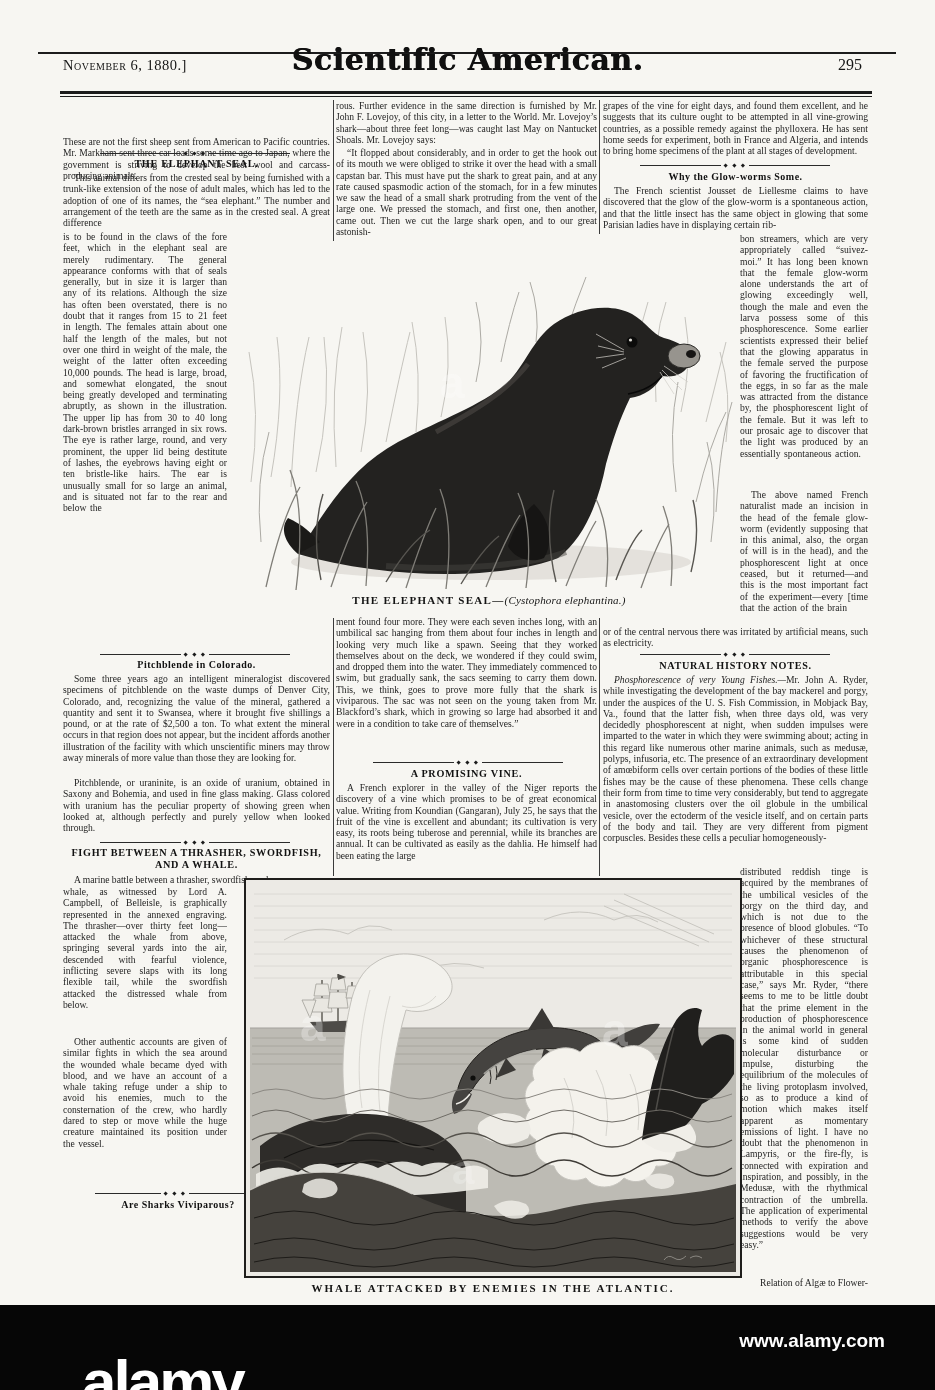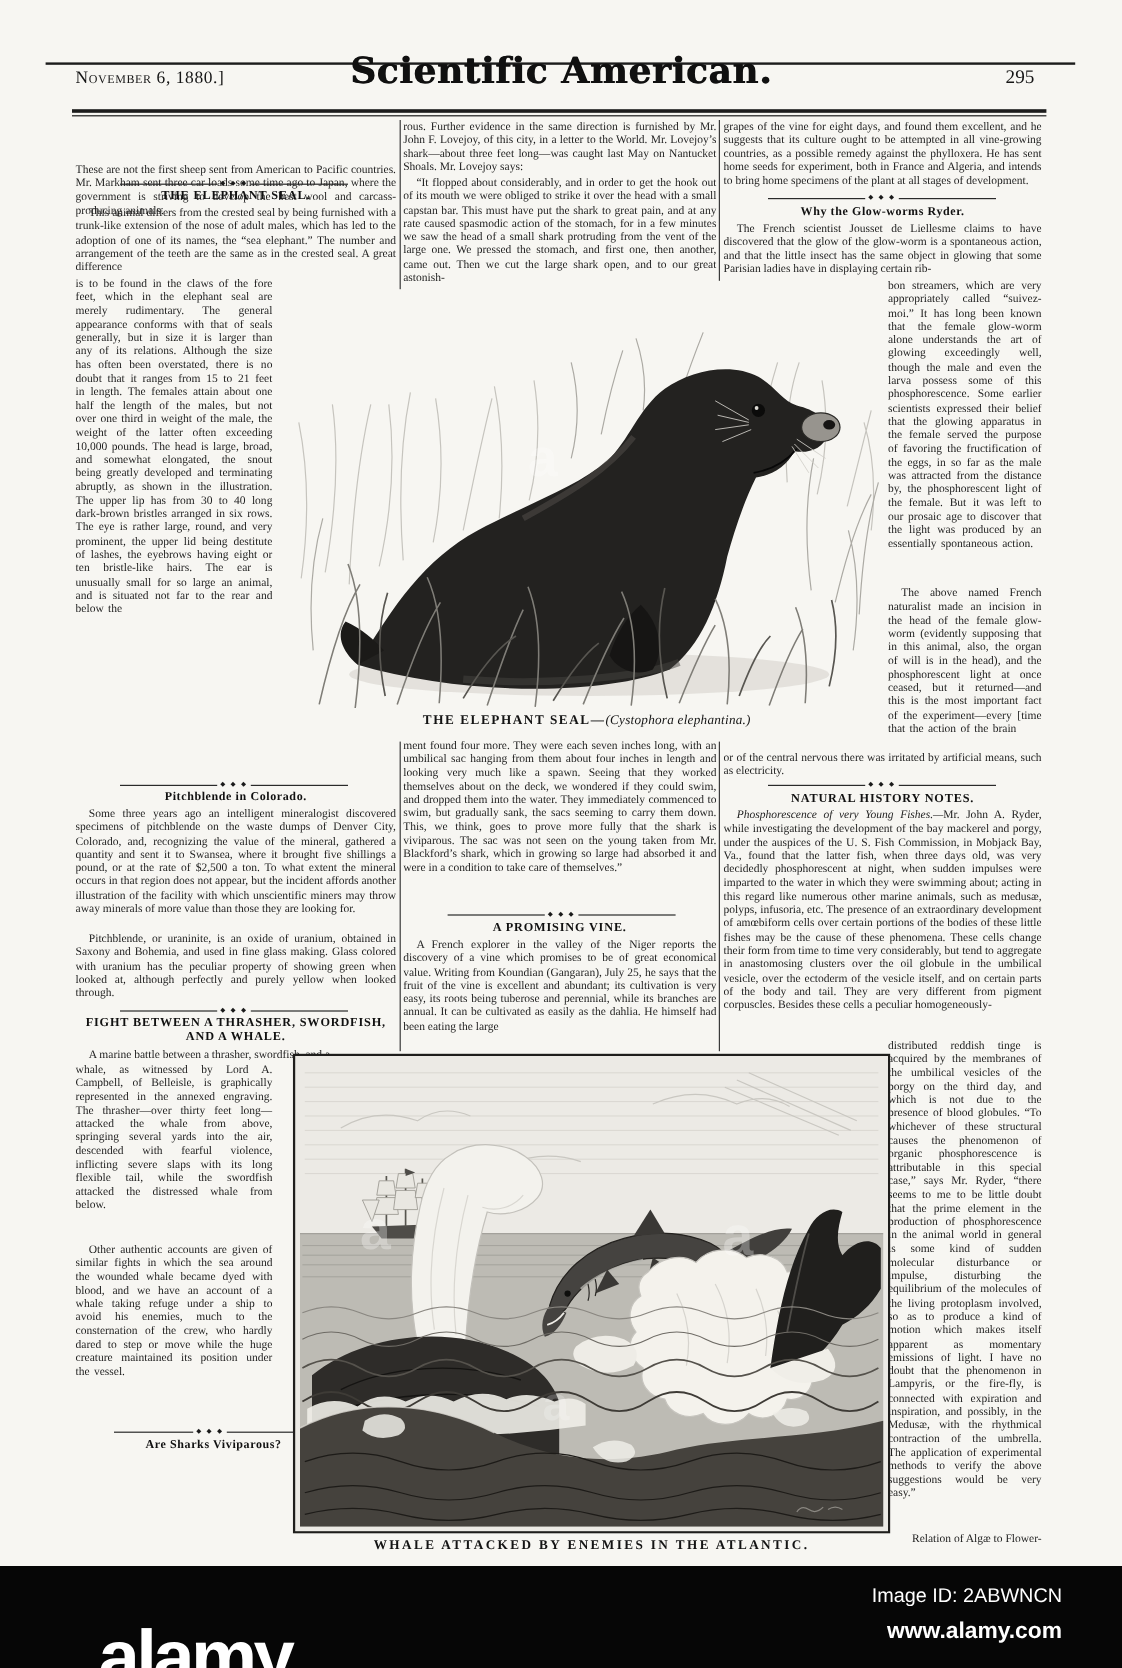--- a/index.html
+++ b/index.html
@@ -206,36 +206,35 @@
   <div class="abs wm" style="left:300px; top:998px; font-size:46px; opacity:0.3;">a</div>
   <div class="abs wm" style="left:602px; top:1003px; font-size:46px; opacity:0.3;">a</div>
   <div class="abs wm" style="left:452px; top:1148px; font-size:40px; opacity:0.22;">a</div>
 
   <div class="abs caption" style="left:244px; top:1282px; width:498px; letter-spacing:2px;">WHALE ATTACKED BY ENEMIES IN THE ATLANTIC.</div>
 
   <div class="abs t" style="left:603px; top:100px; width:265px; height:70px;">grapes of the vine for eight days, and found them excellent, and he suggests that its culture ought to be attempted in all vine-growing countries, as a possible remedy against the phylloxera.  He has sent home seeds for experiment, both in France and Algeria, and intends to bring home specimens of the plant at all stages of development.</div>
   <div class="abs orn" style="left:640px; top:162px; width:190px;">
       <span>◆ ◆ ◆</span>
     </div>
-  <div class="abs head-sm" style="left:603px; top:171px; width:265px;">Why the Glow-worms Ryder.</div>
+  <div class="abs head-sm" style="left:603px; top:171px; width:265px;">Why the Glow-worms Some.</div>
   <div class="abs t ind" style="left:603px; top:185px; width:265px; height:47px;">The French scientist Jousset de Liellesme claims to have discovered that the glow of the glow-worm is a spontaneous action, and that the little insect has the same object in glowing that some Parisian ladies have in displaying certain rib-</div>
   <div class="abs t nar" style="left:740px; top:233px; width:128px; height:256px;">bon streamers, which are very appropriately called “suivez-moi.”  It has long been known that the female glow-worm alone understands the art of glowing exceedingly well, though the male and even the larva possess some of this phosphorescence.  Some earlier scientists expressed their belief that the glowing apparatus in the female served the purpose of favoring the fructification of the eggs, in so far as the male was attracted from the distance by, the phosphorescent light of the female.  But it was left to our prosaic age to discover that the light was produced by an essentially spontaneous action.</div>
   <div class="abs t nar ind" style="left:740px; top:489px; width:128px; height:136px;">The above named French naturalist made an incision in the head of the female glow-worm (evidently supposing that in this animal, also, the organ of will is in the head), and the phosphorescent light at once ceased, but it returned—and this is the most important fact of the experiment—every [time that the action of the brain</div>
   <div class="abs t" style="left:603px; top:626px; width:265px; height:24px;">or of the central nervous there was irritated by artificial means, such as electricity.</div>
   <div class="abs orn" style="left:640px; top:651px; width:190px;">
       <span>◆ ◆ ◆</span>
     </div>
   <div class="abs head-lg" style="left:603px; top:660px; width:265px;">NATURAL HISTORY NOTES.</div>
   <div class="abs t ind" style="left:603px; top:674px; width:265px; height:190px;">
     <span class="ital">Phosphorescence of very Young Fishes.—</span><span>Mr. John A. Ryder, while investigating the development of the bay mackerel and porgy, under the auspices of the U. S. Fish Commission, in Mobjack Bay, Va., found that the latter fish, when three days old, was very decidedly phosphorescent at night, when sudden impulses were imparted to the water in which they were swimming about; acting in this regard like numerous other marine animals, such as medusæ, polyps, infusoria, etc.  The presence of an extraordinary development of amœbiform cells over certain portions of the bodies of these little fishes may be the cause of these phenomena. These cells change their form from time to time very considerably, but tend to aggregate in anastomosing clusters over the oil globule in the umbilical vesicle, over the ectoderm of the vesicle itself, and on certain parts of the body and tail.  They are very different from pigment corpuscles.  Besides these cells a peculiar homogeneously-</span>
   </div>
   <div class="abs t nar" style="left:740px; top:866px; width:128px; height:404px;">distributed reddish tinge is acquired by the membranes of the umbilical vesicles of the porgy on the third day, and which is not due to the presence of blood globules. “To whichever of these structural causes the phenomenon of organic phosphorescence is attributable in this special case,” says Mr. Ryder, “there seems to me to be little doubt that the prime element in the production of phosphorescence in the animal world in general is some kind of sudden molecular disturbance or impulse, disturbing the equilibrium of the molecules of the living protoplasm involved, so as to produce a kind of motion which makes itself apparent as momentary emissions of light. I have no doubt that the phenomenon in Lampyris, or the fire-fly, is connected with expiration and inspiration, and possibly, in the Medusæ, with the rhythmical contraction of the umbrella.  The application of experimental methods to verify the above suggestions would be very easy.”</div>
   <div class="abs algline" style="left:740px; top:1277px; width:128px;">Relation of Algæ to Flower-</div>
 
   <div class="abs" id="footer-bar" style="left:0; top:1305px; width:935px; height:85px;">
     <div class="abs alamy-logo" style="left:82px; top:10px;">alamy</div>
     <div class="abs footer-meta" style="right:50px; top:16px; width:330px;">
-      <div class="id">Image ID: 2ABWNCN</div>
       <div class="site">www.alamy.com</div>
     </div>
   </div>
 
 </div>
 
 </body></html>

